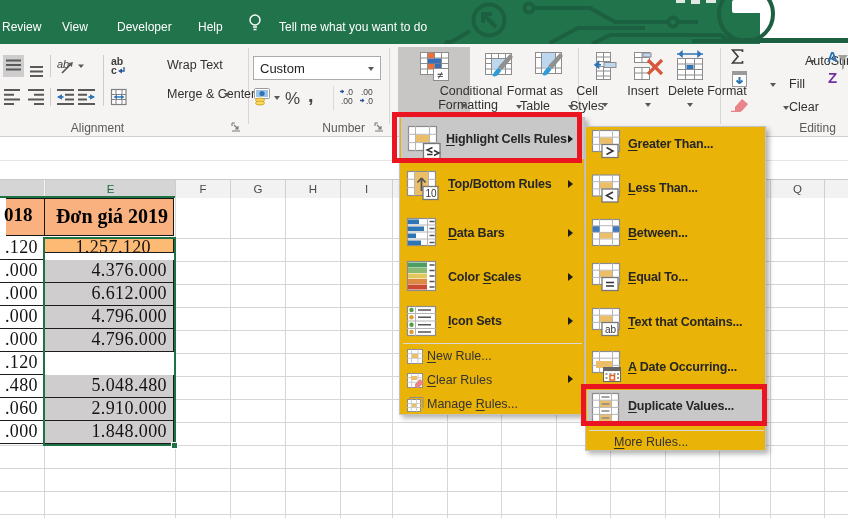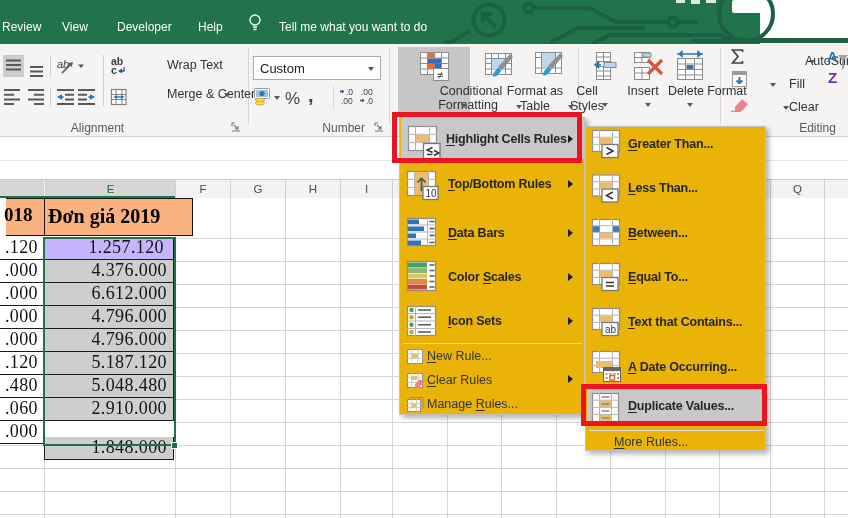--- a/index.html
+++ b/index.html
@@ -302,42 +302,41 @@
         <path d="M175.5 0 V320 M230.5 0 V320 M285.5 0 V320 M340.5 0 V320 M392.5 0 V320 M447.5 0 V320 M501.5 0 V320 M556.5 0 V320 M610.5 0 V320 M665.5 0 V320 M719.5 0 V320 M770.5 0 V320 M824.5 0 V320"></path>
         <path d="M44.5 247 V320 M0 247.5 H848"></path>
 
         <path d="M175 40.5 H848 M175 63.5 H848 M175 86.5 H848 M175 109.5 H848 M175 132.5 H848 M175 155.5 H848 M175 178.5 H848 M175 201.5 H848 M175 224.5 H848 M0 270.5 H848 M0 293.5 H848 M0 316.5 H848"></path>
       </g>
     </svg>
 
     <div class="abs" style="left:0;top:61px;width:44px;height:38px;background:#f8b17f;border-top:1.5px solid #151515;border-bottom:1.5px solid #151515;margin-left:6px;">
       <span style="position:absolute;left:-2px;top:5px;font-family:'Liberation Serif',serif;font-weight:bold;font-size:19px;color:#000;">018</span>
     </div>
-    <div class="abs" style="left:44px;top:61px;width:149px;height:38px;background:#f8b17f;border:1.5px solid #151515;text-align:left;">
+    <div class="abs" style="left:44px;top:61px;width:130px;height:38px;background:#f8b17f;border:1.5px solid #151515;text-align:center;">
       <span style="position:absolute;left:3px;width:100%;top:6px;font-family:'Liberation Serif',serif;font-weight:bold;font-size:20px;color:#000;">Đơn giá 2019</span>
     </div>
 
     <div class="cell" style="left:0;top:100px;width:44px;height:23px;background:#fff;border-bottom:1px solid #1b1b1b;padding-right:6px;">.120</div>
-    <div class="cell" style="left:44px;top:100px;width:130px;height:23px;background:#c4b5fd;border-bottom:1px solid #1b1b1b;border-left:1.5px solid #1b1b1b;border-right:1.5px solid #1b1b1b;padding-right:9px;">1.257.120</div>
+    <div class="cell" style="left:44px;top:100px;width:130px;height:16px;background:#fdba74;border-bottom:1px solid #1b1b1b;border-left:1.5px solid #1b1b1b;border-right:1.5px solid #1b1b1b;padding-right:22px;">1.257.120</div>
     <div class="cell" style="left:0;top:123px;width:44px;height:23px;background:#fff;border-bottom:1px solid #1b1b1b;padding-right:6px;">.000</div>
     <div class="cell" style="left:44px;top:123px;width:130px;height:23px;background:#cfcdcd;border-bottom:1px solid #1b1b1b;border-left:1.5px solid #1b1b1b;border-right:1.5px solid #1b1b1b;padding-right:6px;">4.376.000</div>
     <div class="cell" style="left:0;top:146px;width:44px;height:23px;background:#fff;border-bottom:1px solid #1b1b1b;padding-right:6px;">.000</div>
     <div class="cell" style="left:44px;top:146px;width:130px;height:23px;background:#cfcdcd;border-bottom:1px solid #1b1b1b;border-left:1.5px solid #1b1b1b;border-right:1.5px solid #1b1b1b;padding-right:6px;">6.612.000</div>
     <div class="cell" style="left:0;top:169px;width:44px;height:23px;background:#fff;border-bottom:1px solid #1b1b1b;padding-right:6px;">.000</div>
     <div class="cell" style="left:44px;top:169px;width:130px;height:23px;background:#cfcdcd;border-bottom:1px solid #1b1b1b;border-left:1.5px solid #1b1b1b;border-right:1.5px solid #1b1b1b;padding-right:6px;">4.796.000</div>
     <div class="cell" style="left:0;top:192px;width:44px;height:23px;background:#fff;border-bottom:1px solid #1b1b1b;padding-right:6px;">.000</div>
     <div class="cell" style="left:44px;top:192px;width:130px;height:23px;background:#cfcdcd;border-bottom:1px solid #1b1b1b;border-left:1.5px solid #1b1b1b;border-right:1.5px solid #1b1b1b;padding-right:6px;">4.796.000</div>
     <div class="cell" style="left:0;top:215px;width:44px;height:23px;background:#fff;border-bottom:1px solid #1b1b1b;padding-right:6px;">.120</div>
-    <div class="cell" style="left:44px;top:215px;width:130px;height:23px;background:#cfcdcd;border-bottom:1px solid #1b1b1b;border-left:1.5px solid #1b1b1b;border-right:1.5px solid #1b1b1b;padding-right:6px;">5.187.120</div>
     <div class="cell" style="left:0;top:238px;width:44px;height:23px;background:#fff;border-bottom:1px solid #1b1b1b;padding-right:6px;">.480</div>
     <div class="cell" style="left:44px;top:238px;width:130px;height:23px;background:#cfcdcd;border-bottom:1px solid #1b1b1b;border-left:1.5px solid #1b1b1b;border-right:1.5px solid #1b1b1b;padding-right:6px;">5.048.480</div>
     <div class="cell" style="left:0;top:261px;width:44px;height:23px;background:#fff;border-bottom:1px solid #1b1b1b;padding-right:6px;">.060</div>
     <div class="cell" style="left:44px;top:261px;width:130px;height:23px;background:#cfcdcd;border-bottom:1px solid #1b1b1b;border-left:1.5px solid #1b1b1b;border-right:1.5px solid #1b1b1b;padding-right:6px;">2.910.000</div>
     <div class="cell" style="left:0;top:284px;width:44px;height:23px;background:#fff;border-bottom:1px solid #1b1b1b;padding-right:6px;">.000</div>
-    <div class="cell" style="left:44px;top:284px;width:130px;height:23px;background:#cfcdcd;border-bottom:1px solid #1b1b1b;border-left:1.5px solid #1b1b1b;border-right:1.5px solid #1b1b1b;padding-right:6px;margin-top:16px;">1.848.000</div>
+    <div class="cell" style="left:44px;top:284px;width:130px;height:23px;background:#cfcdcd;border-bottom:1px solid #1b1b1b;border-left:1.5px solid #1b1b1b;border-right:1.5px solid #1b1b1b;padding-right:6px;">1.848.000</div>
 
     <div class="abs" style="left:43px;top:100px;width:133px;height:209px;border:2px solid #1f7244;"></div>
     <div class="abs" style="left:171px;top:305px;width:7px;height:7px;background:#1f7244;border:1px solid #fff;"></div>
   </div>
 
   <div class="menu" style="left:399px;top:117px;width:186px;height:298px;">
     <div class="abs" style="left:1px;top:0px;width:183px;height:41px;background:#c8c8c8;"></div>
 
     <span class="mitem" style="left:46px;top:14px;"><span class="u">H</span>ighlight Cells Rules</span>
     <span class="mitem" style="left:48px;top:59px;"><span class="u">T</span>op/Bottom Rules</span>

